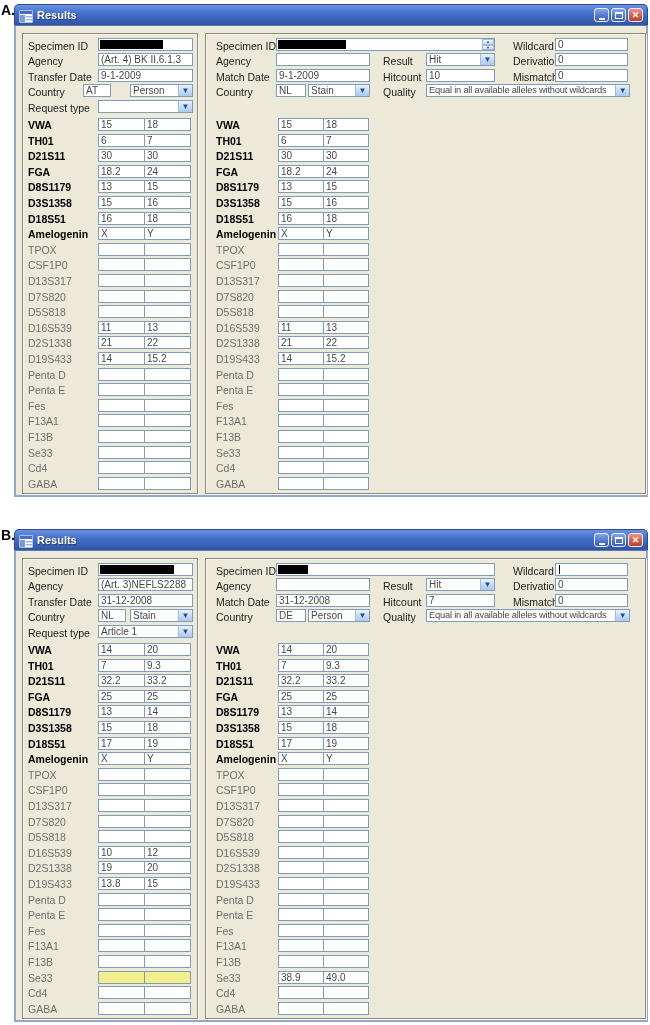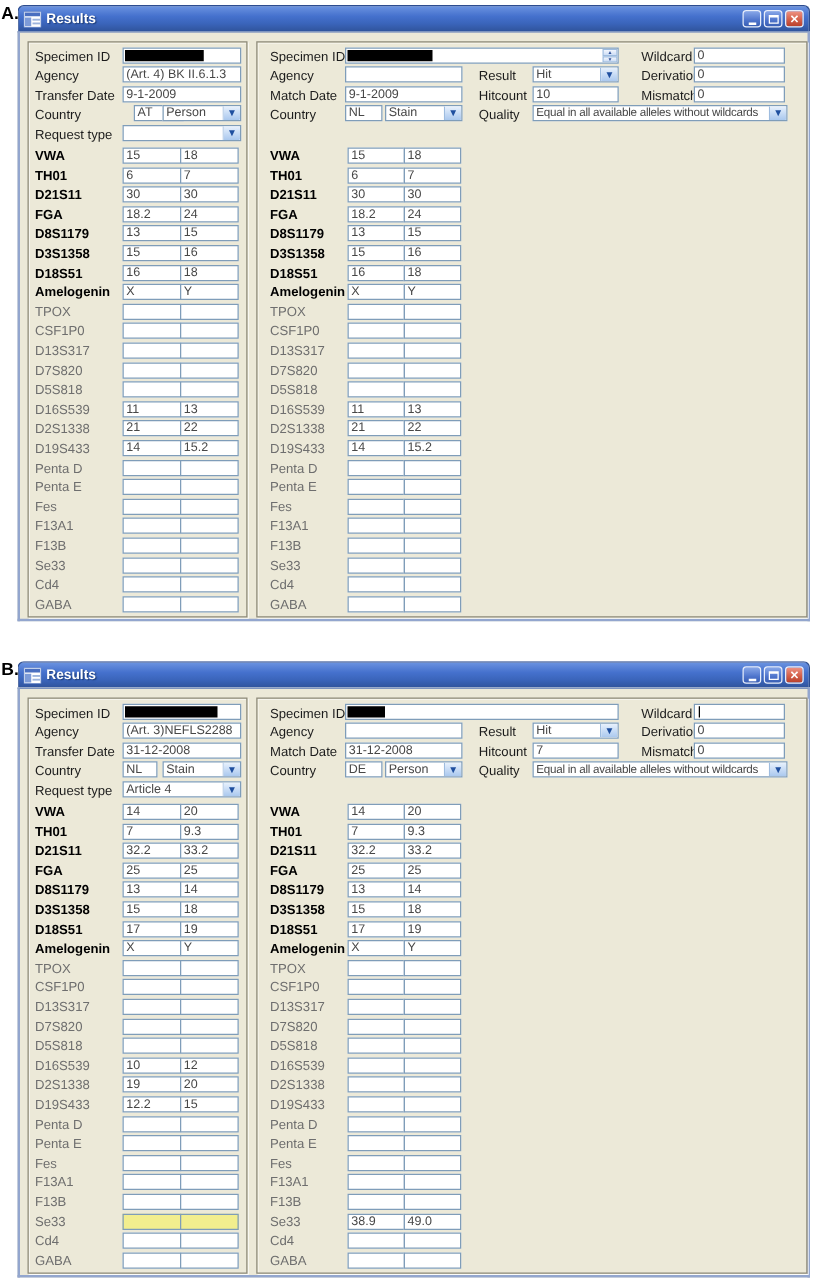--- a/index.html
+++ b/index.html
@@ -78,21 +78,21 @@
     <div class="gbox gleft">
       <span class="lbl" style="left:5px;top:6px">Specimen ID</span>
       <div class="fld" style="left:75px;top:4px;width:95px">
           <span class="redact" style="width:63px"></span>
         </div>
       <span class="lbl" style="left:5px;top:21px">Agency</span>
       <div class="fld" style="left:75px;top:19px;width:95px">(Art. 4) BK II.6.1.3</div>
       <span class="lbl" style="left:5px;top:37px">Transfer Date</span>
       <div class="fld" style="left:75px;top:35px;width:95px">9-1-2009</div>
       <span class="lbl" style="left:5px;top:52px">Country</span>
-      <div class="fld" style="left:84px;top:50px;width:40px">AT</div>
+      <div class="fld" style="left:60px;top:50px;width:28px">AT</div>
       <div class="fld combo" style="left:107px;top:50px;width:63px">
         <span>Person</span>
         <span class="cbtn">▼</span>
       </div>
       <span class="lbl" style="left:5px;top:68px">Request type</span>
       <div class="fld combo" style="left:75px;top:66px;width:95px">
         <span></span>
         <span class="cbtn">▼</span>
       </div>
     <div class="mrow" style="top: 84px;">
@@ -418,21 +418,21 @@
       <span class="lbl" style="left:5px;top:37px">Transfer Date</span>
       <div class="fld" style="left:75px;top:35px;width:95px">31-12-2008</div>
       <span class="lbl" style="left:5px;top:52px">Country</span>
       <div class="fld" style="left:75px;top:50px;width:28px">NL</div>
       <div class="fld combo" style="left:107px;top:50px;width:63px">
         <span>Stain</span>
         <span class="cbtn">▼</span>
       </div>
       <span class="lbl" style="left:5px;top:68px">Request type</span>
       <div class="fld combo" style="left:75px;top:66px;width:95px">
-        <span>Article 4</span>
+        <span>Article 1</span>
         <span class="cbtn">▼</span>
       </div>
     <div class="mrow" style="top: 84px;">
           <span class="mlbl b">VWA</span>
           <div class="fld f1">14</div>
           <div class="fld f2">20</div>
         </div>
         <div class="mrow" style="top: 99.6px;">
           <span class="mlbl b">TH01</span>
           <div class="fld f1">7</div>
@@ -498,21 +498,21 @@
           <div class="fld f1">10</div>
           <div class="fld f2">12</div>
         </div>
         <div class="mrow" style="top: 302.4px;">
           <span class="mlbl">D2S1338</span>
           <div class="fld f1">19</div>
           <div class="fld f2">20</div>
         </div>
         <div class="mrow" style="top: 318px;">
           <span class="mlbl">D19S433</span>
-          <div class="fld f1">12.2</div>
+          <div class="fld f1">13.8</div>
           <div class="fld f2">15</div>
         </div>
         <div class="mrow" style="top: 333.6px;">
           <span class="mlbl">Penta D</span>
           <div class="fld f1"></div>
           <div class="fld f2"></div>
         </div>
         <div class="mrow" style="top: 349.2px;">
           <span class="mlbl">Penta E</span>
           <div class="fld f1"></div>

